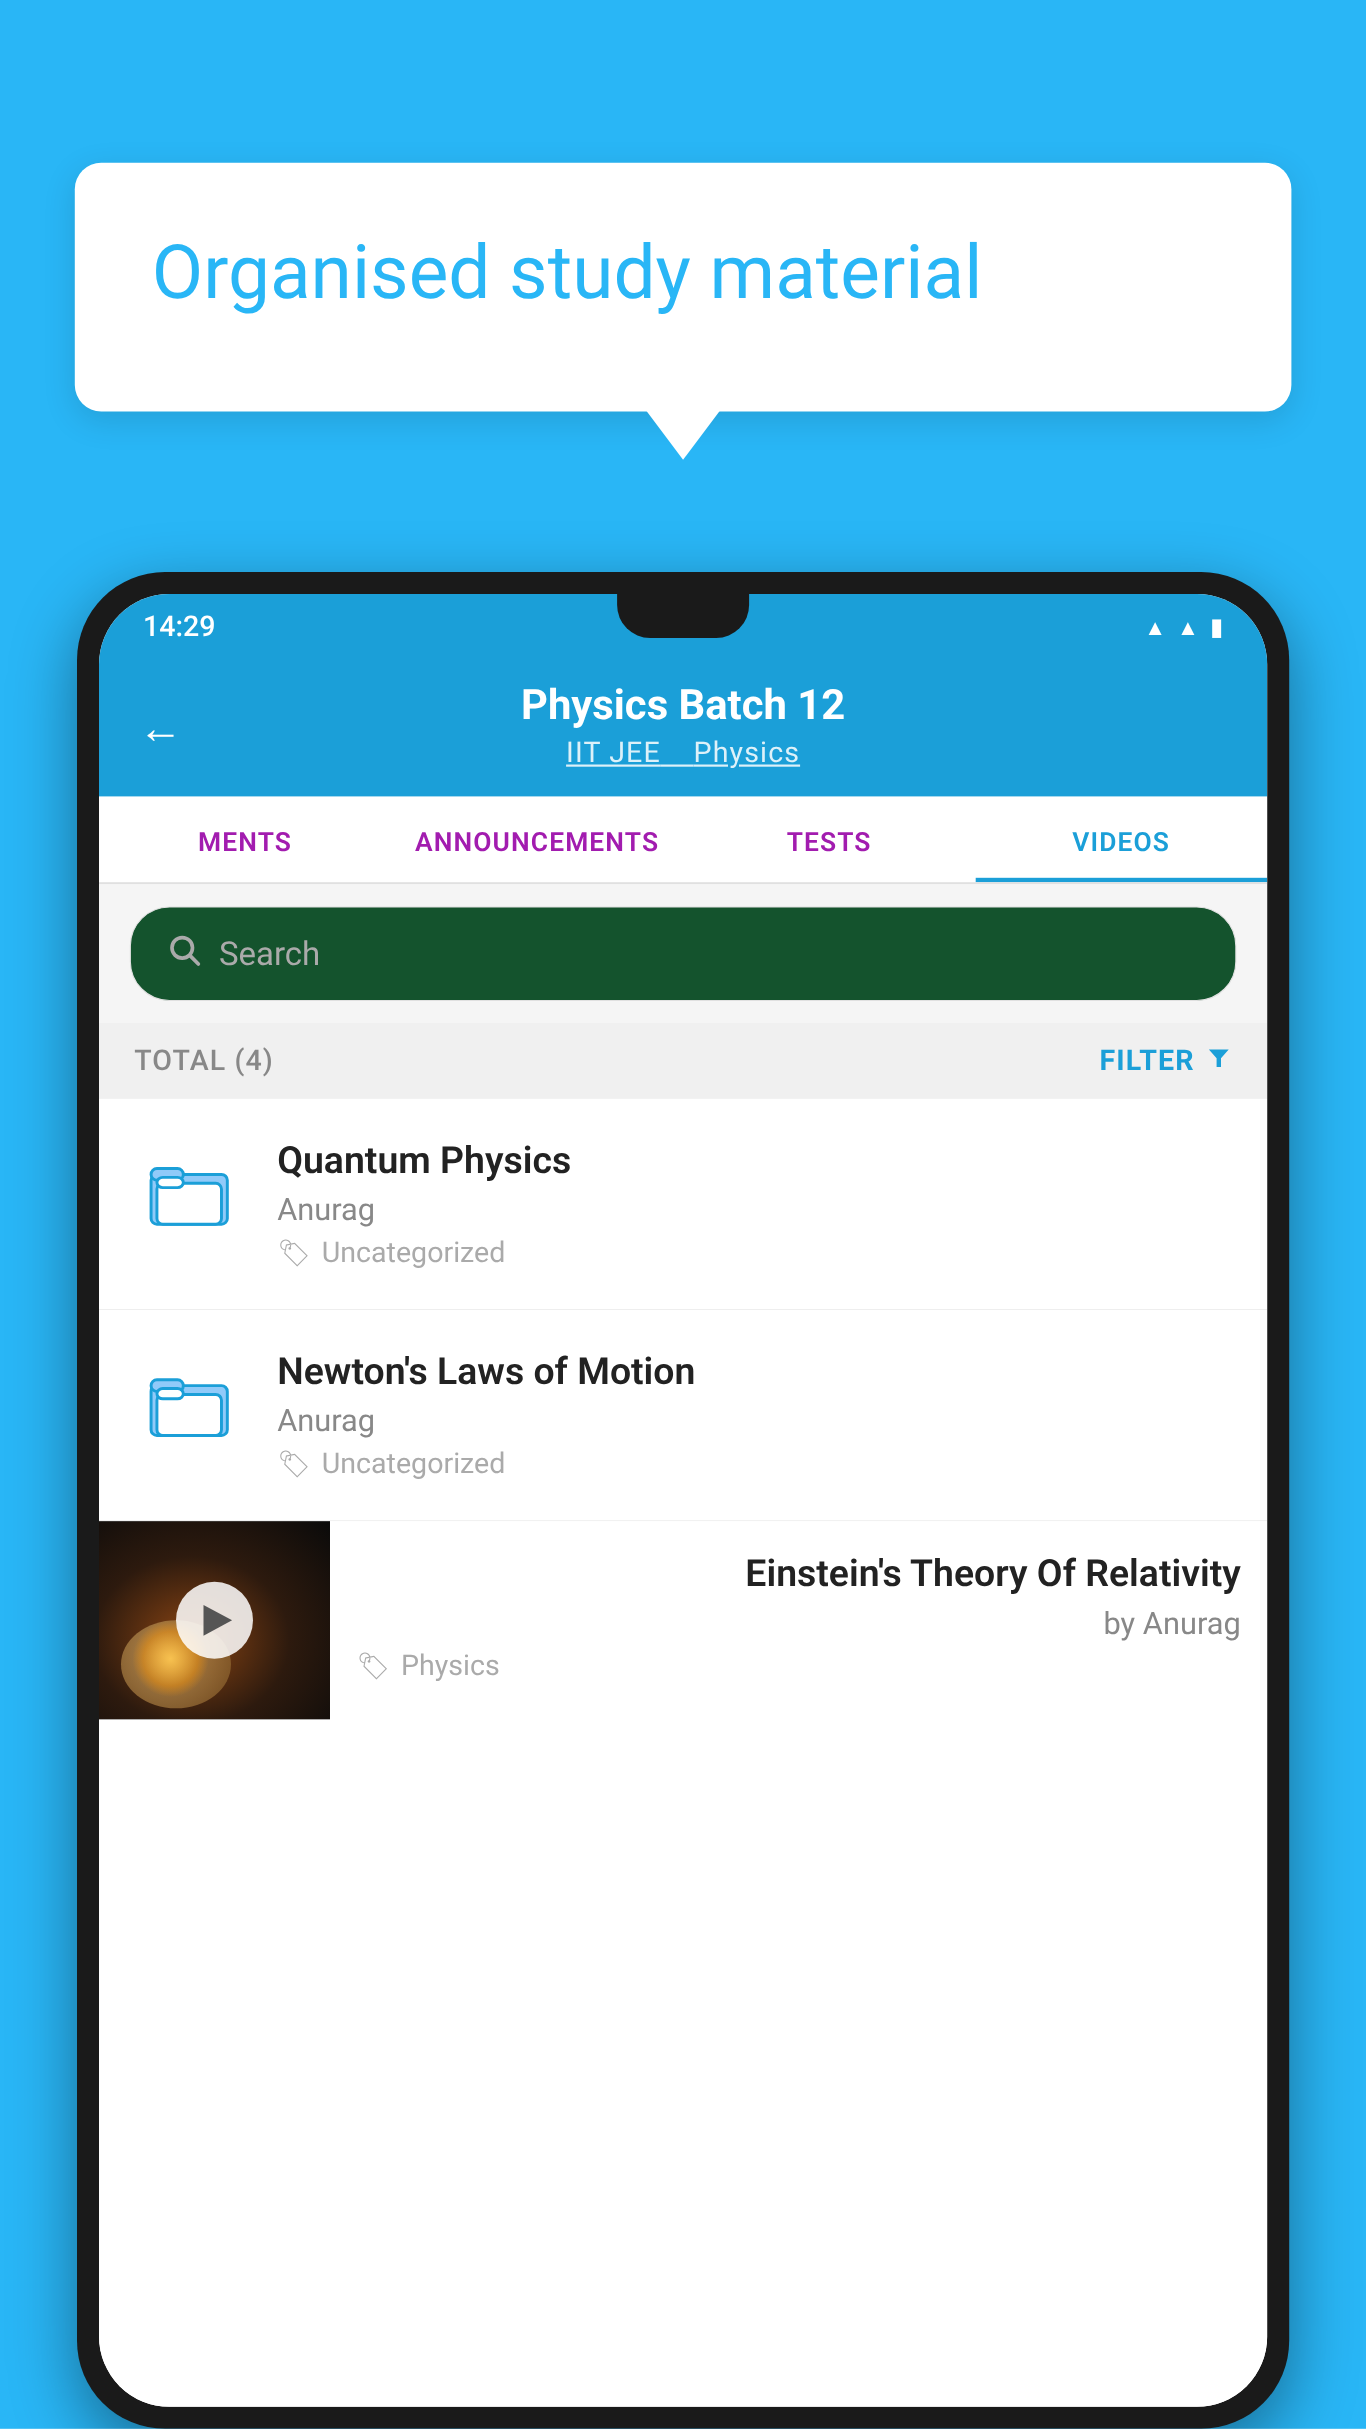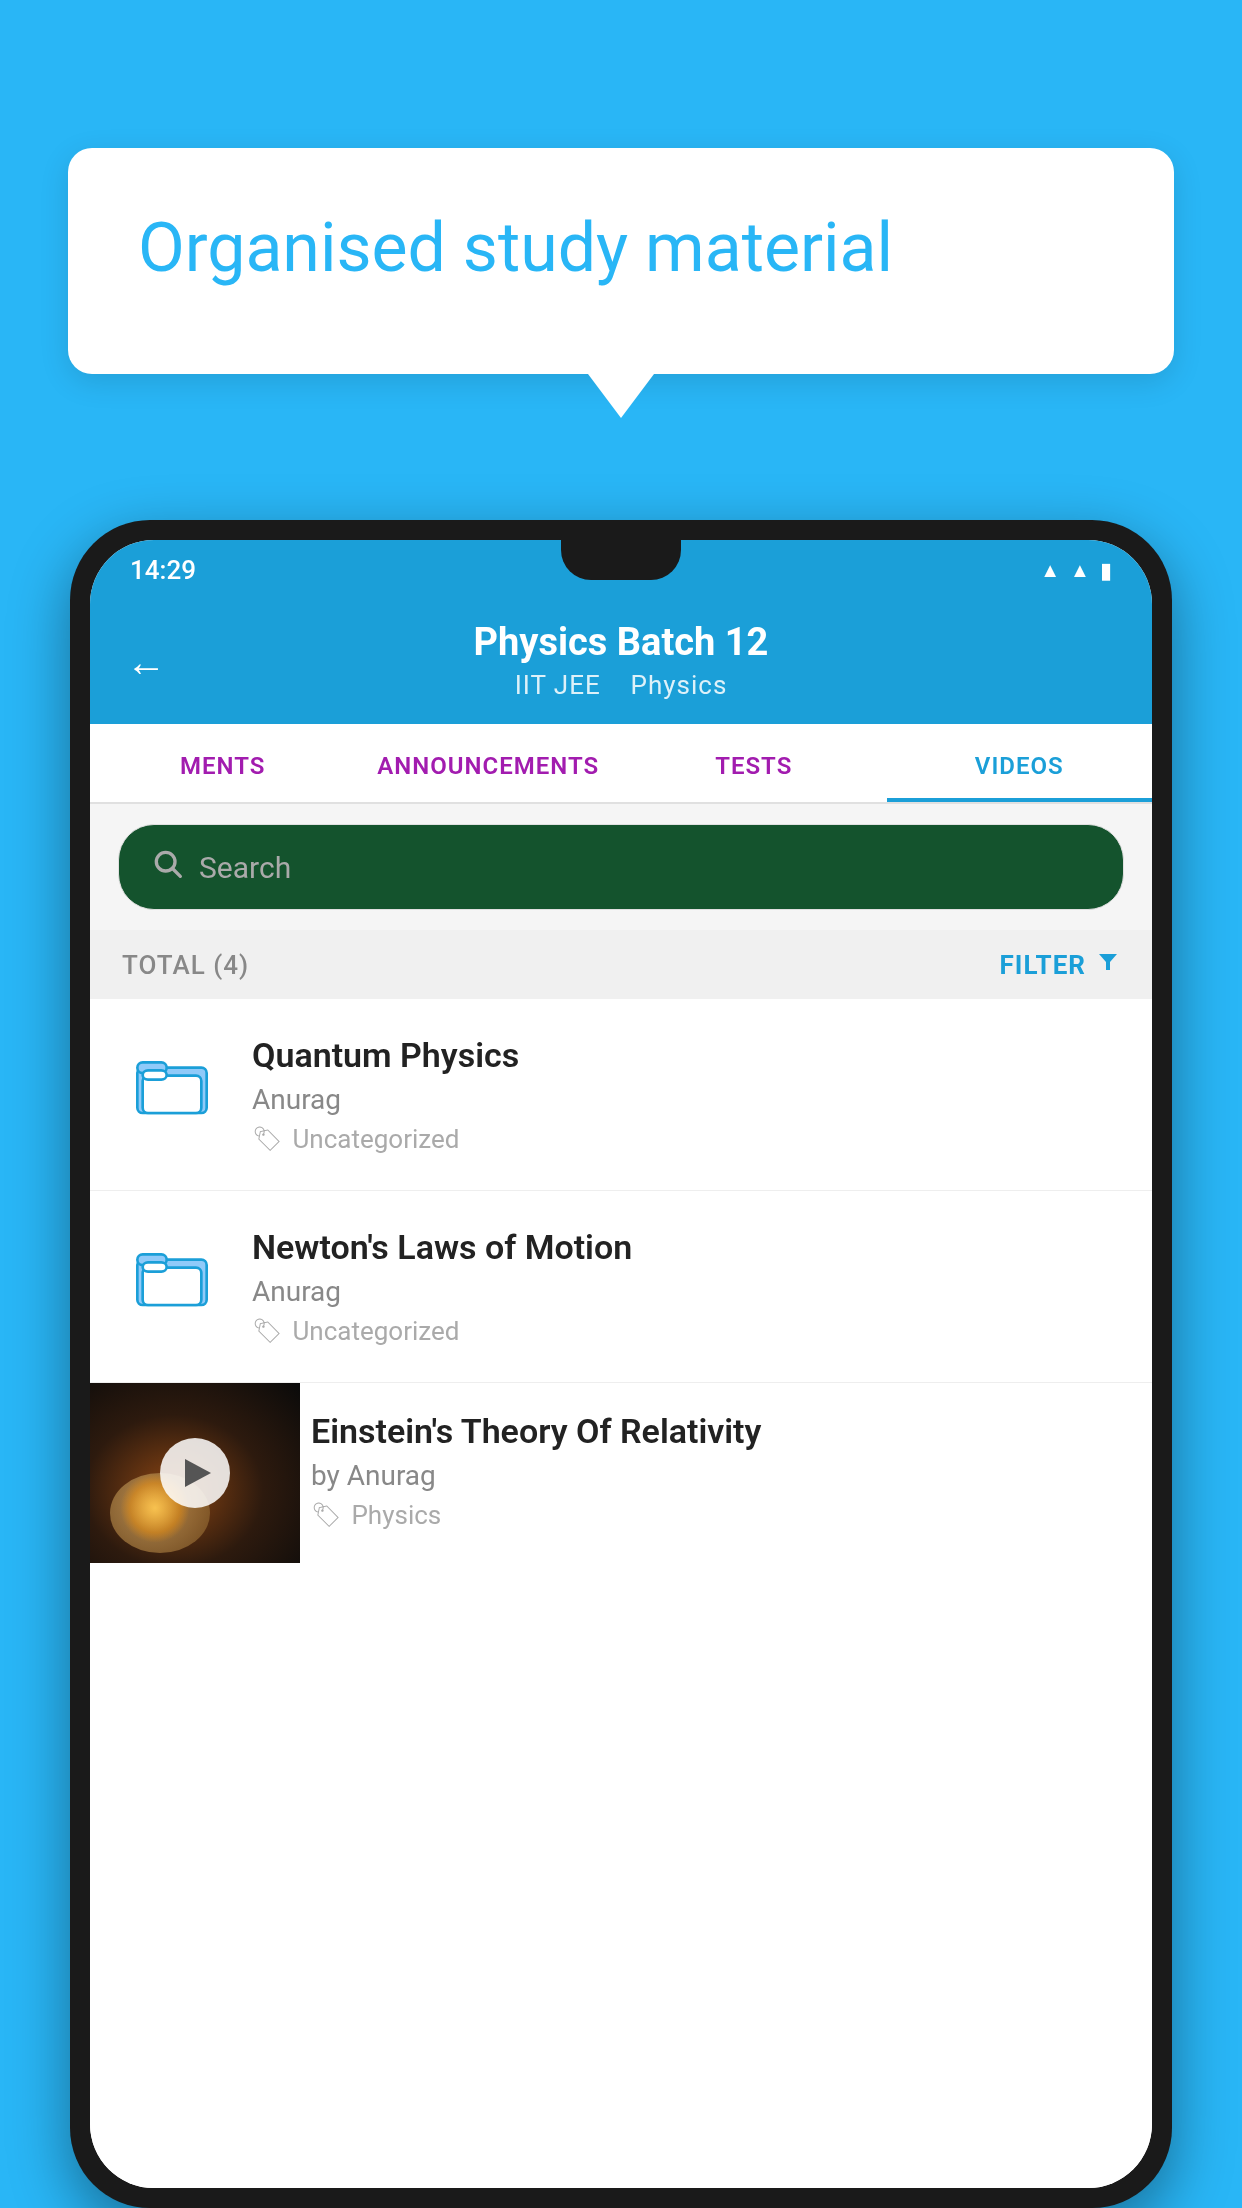--- a/index.html
+++ b/index.html
@@ -143,20 +143,21 @@
       color: white;
       font-size: 38px;
       font-weight: 700;
     }
 
     .header-subtitle {
       color: rgba(255,255,255,0.85);
       font-size: 26px;
       margin-top: 6px;
       letter-spacing: 1px;
+      text-decoration: underline;
     }
 
     
     .tabs-bar {
       background: white;
       display: flex;
       border-bottom: 2px solid #e0e0e0;
       flex-shrink: 0;
       overflow: hidden;
     }
@@ -372,21 +373,22 @@
       width: 0;
       height: 0;
       border-style: solid;
       border-width: 14px 0 14px 26px;
       border-color: transparent transparent transparent #555;
       margin-left: 5px;
     }
 
     .thumb-item-info {
       flex: 1;
-      padding: 28px 11px;
+      padding: 28px 24px;
+      text-align: right;
     }
 
     .thumb-item-title {
       font-size: 34px;
       font-weight: 600;
       color: #222;
       margin-bottom: 8px;
     }
 
     .thumb-item-author {

